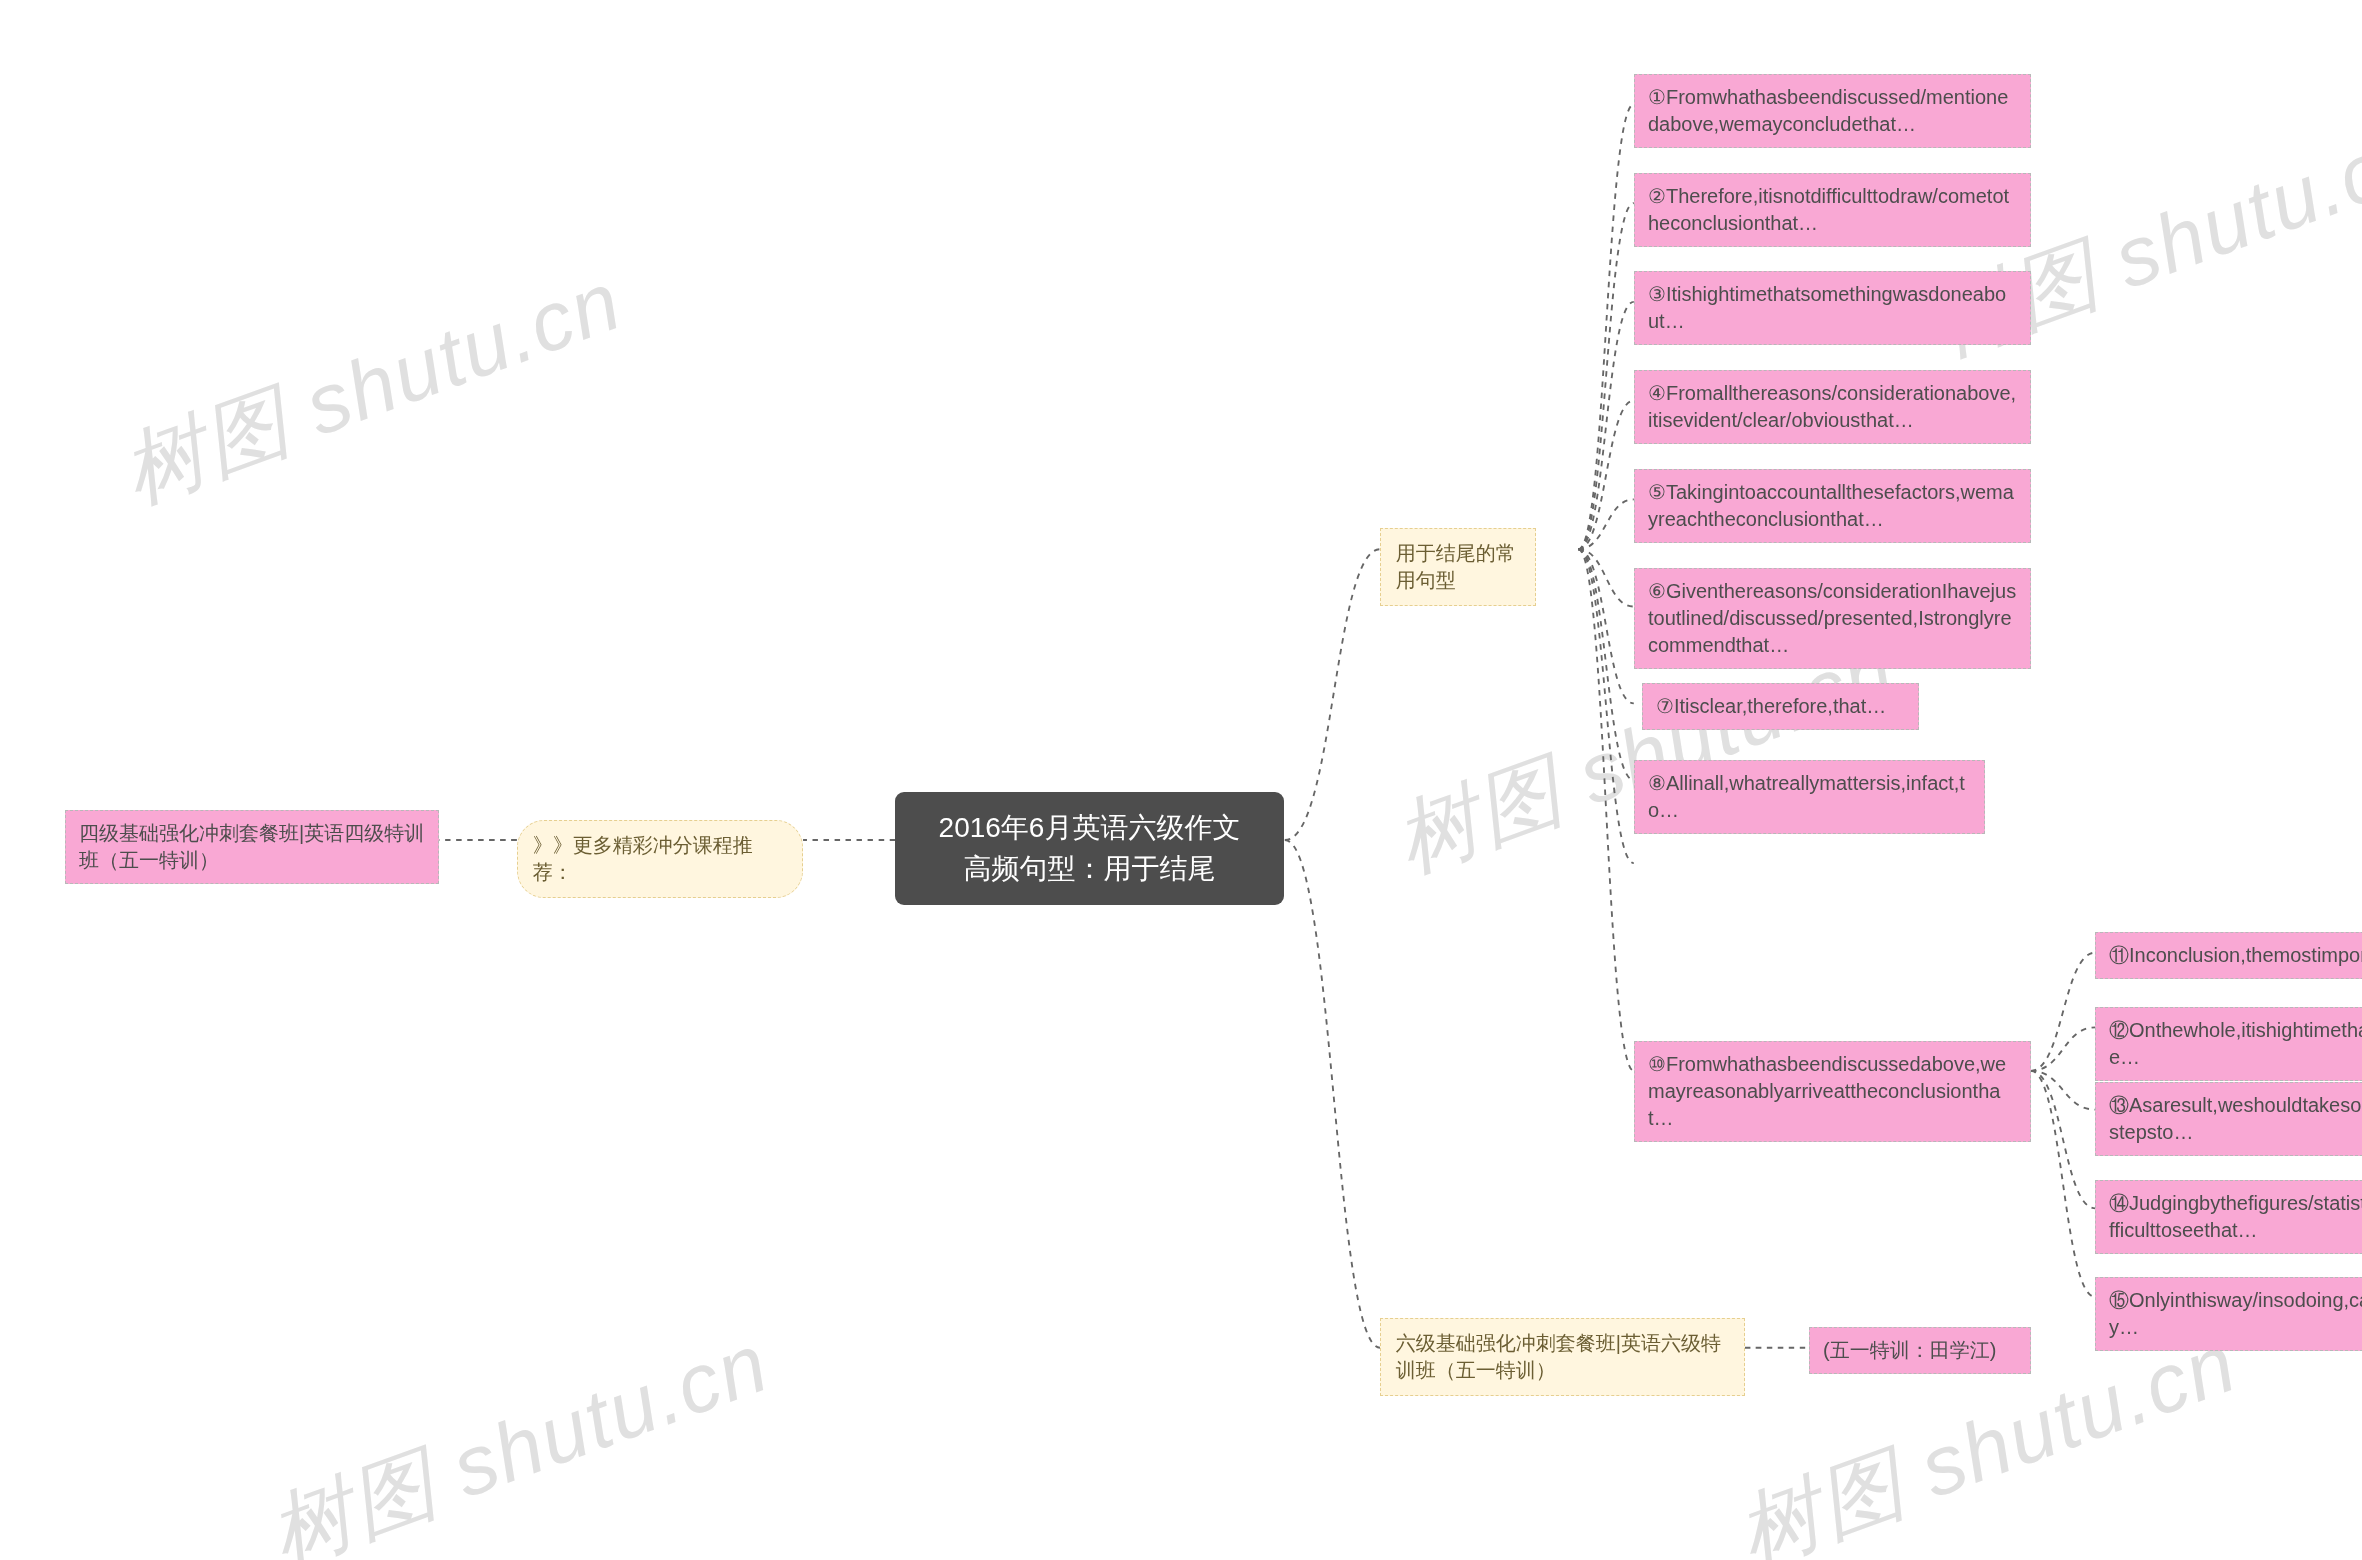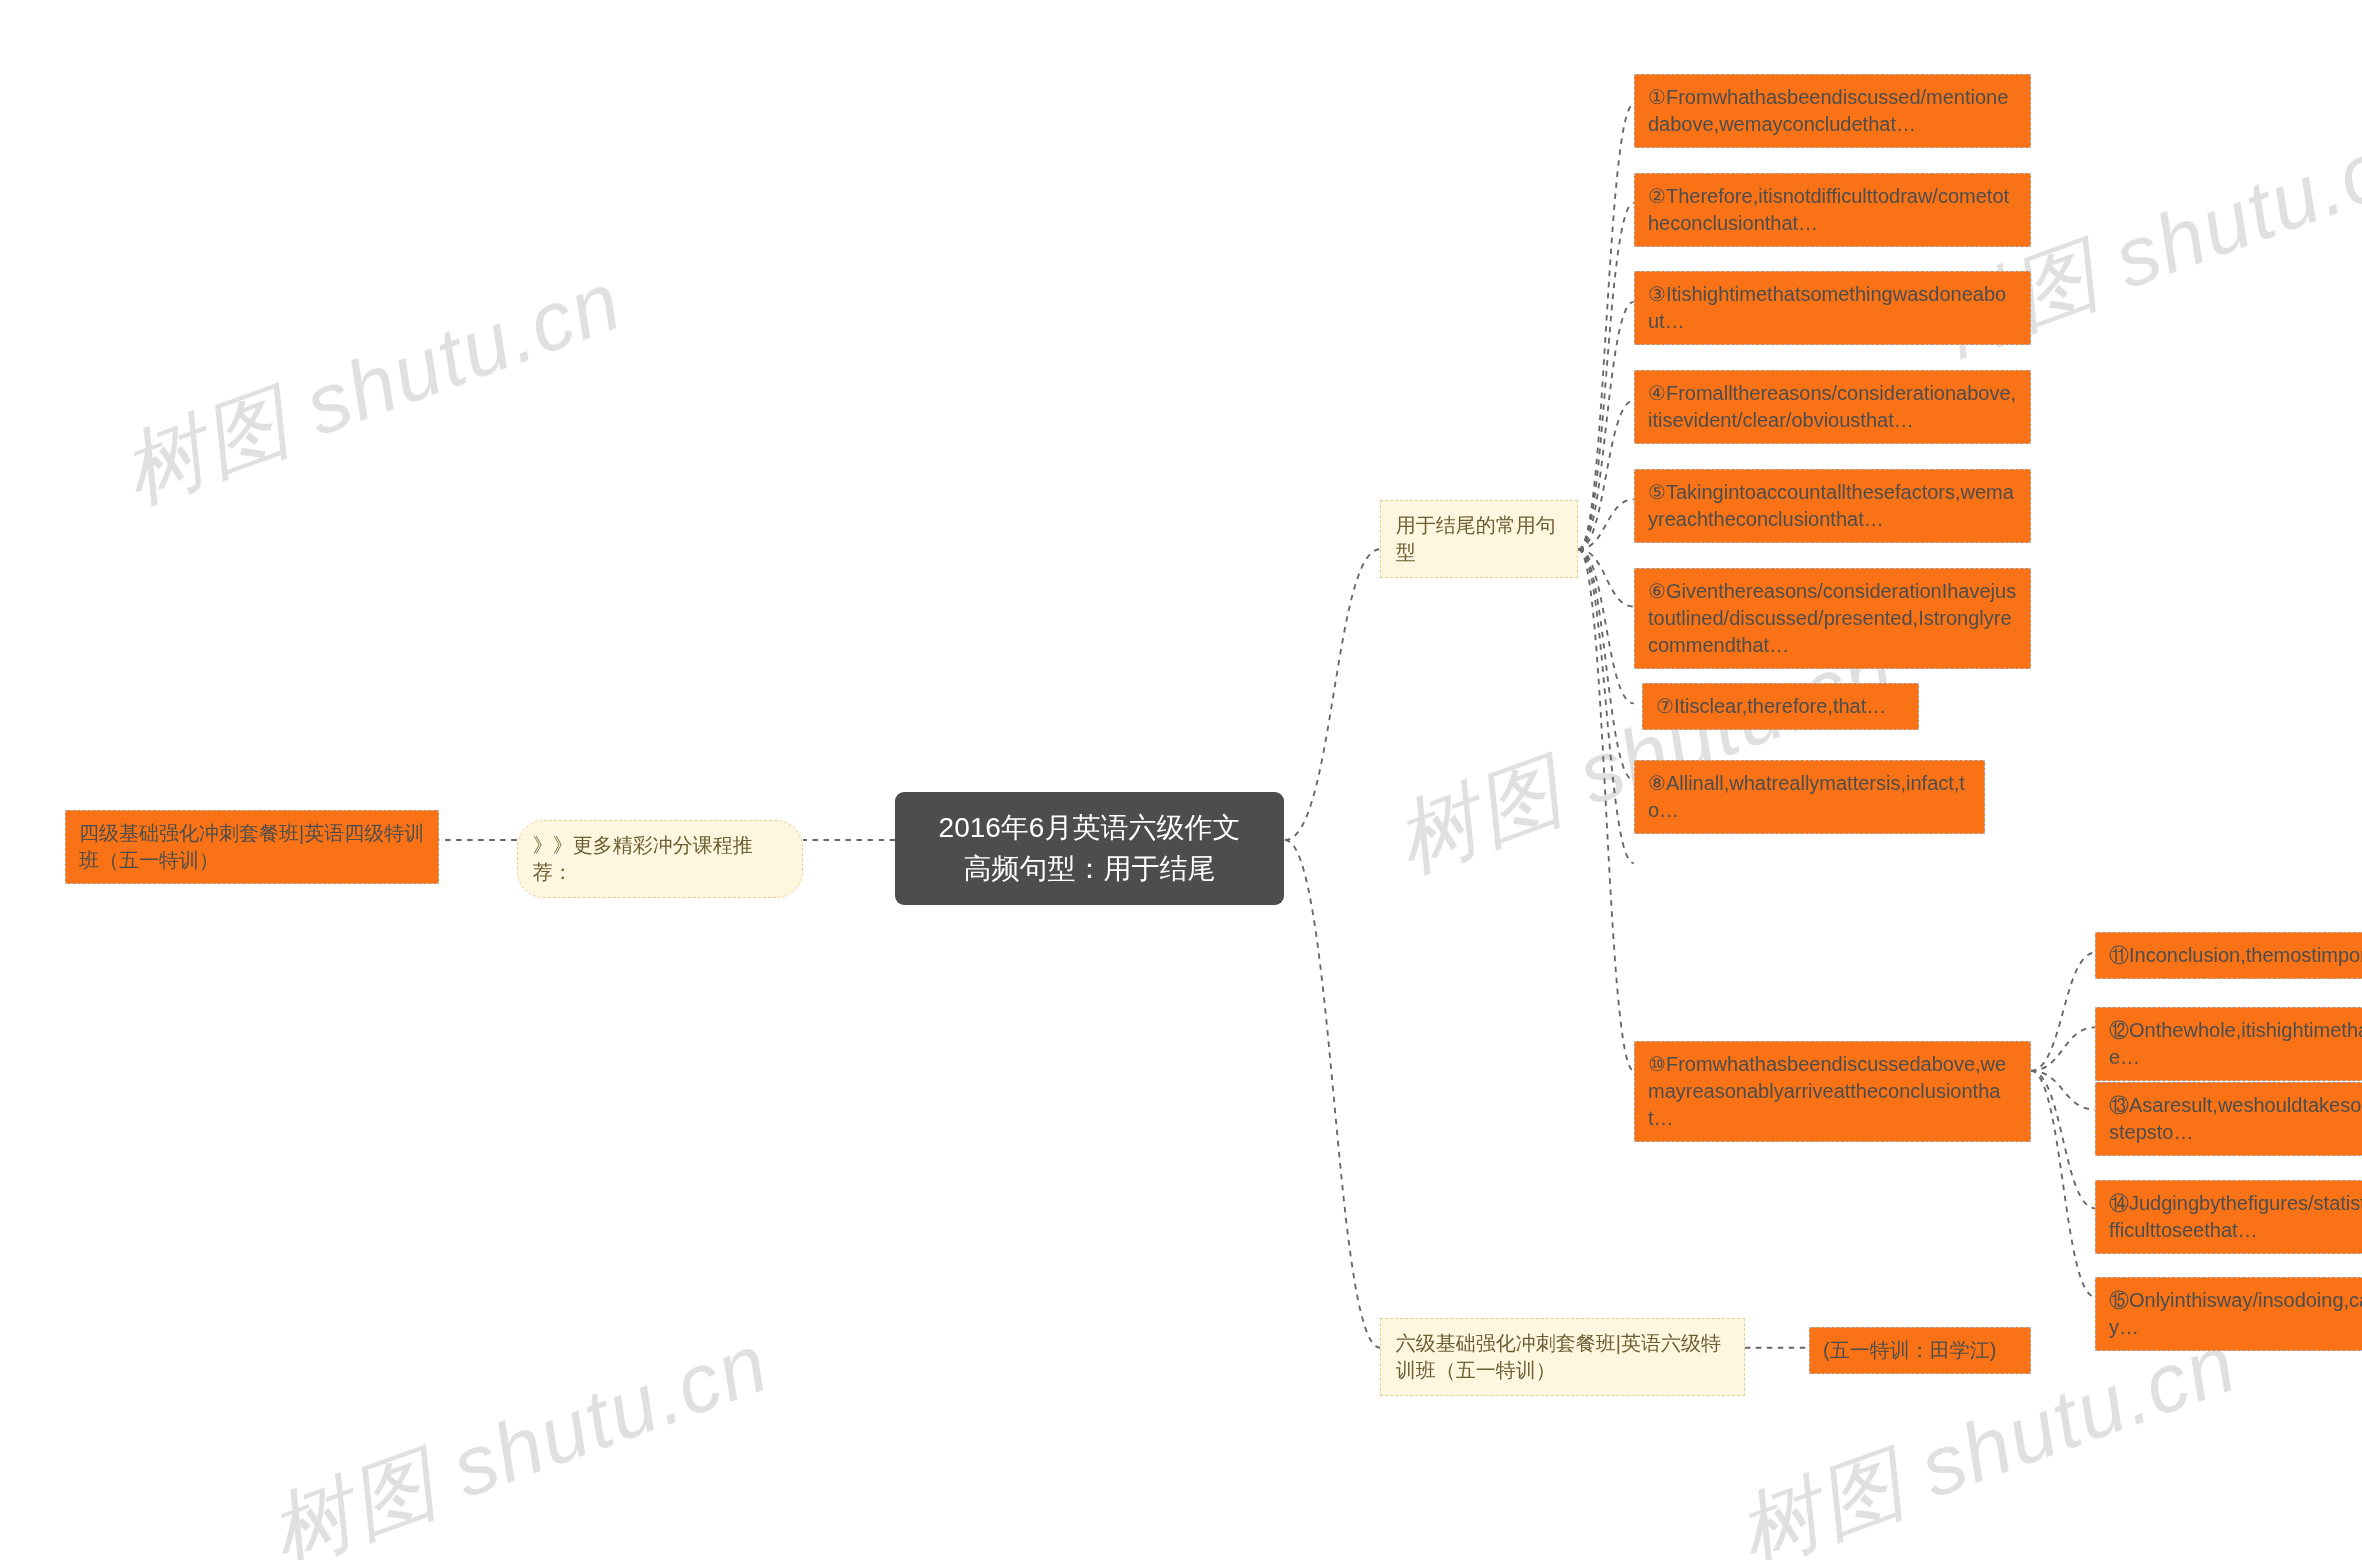--- a/index.html
+++ b/index.html
@@ -48,21 +48,21 @@
     line-height: 1.45;
   }
   .solid-dashed {
     border: 1.8px dashed #e6cf90;
     background: #fff6df;
     padding: 11px 14.8px;
     color: #6b5e33;
   }
   .outline-dashed {
     border: 1.8px dashed #b8b8b8;
-    background: #f97316;
+    background: #f9a8d4;
     padding: 9.2px 13px;
     color: #4d4d4d;
   }
   svg.connectors {
     position: absolute;
     inset: 0;
     width: 2363px;
     height: 1561px;
     pointer-events: none;
   }
@@ -119,21 +119,21 @@
     <span>高频句型：用于结尾</span>
   </div>
 
   <div class="node solid-dashed" style="left:517px; top:820px; width:286px;border-radius:27px;">
     <span>》》更多精彩冲分课程推荐：</span>
   </div>
   <div class="node outline-dashed" style="left:65px; top:810px; width:374px;">
     <span>四级基础强化冲刺套餐班|英语四级特训班（五一特训）</span>
   </div>
 
-  <div class="node solid-dashed" style="left:1380px; top:500px; width:198px;">
+  <div class="node solid-dashed" style="left:1380px; top:528px; width:156px;">
     <span>用于结尾的常用句型</span>
   </div>
 
   <div class="node outline-dashed" style="left:1634px; top:74px; width:397px;"><span>①Fromwhathasbeendiscussed/mentionedabove,wemayconcludethat…</span></div>
   <div class="node outline-dashed" style="left:1634px; top:173px; width:397px;"><span>②Therefore,itisnotdifficulttodraw/cometotheconclusionthat…</span></div>
   <div class="node outline-dashed" style="left:1634px; top:271px; width:397px;"><span>③Itishightimethatsomethingwasdoneabout…</span></div>
   <div class="node outline-dashed" style="left:1634px; top:370px; width:397px;"><span>④Fromallthereasons/considerationabove,itisevident/clear/obviousthat…</span></div>
   <div class="node outline-dashed" style="left:1634px; top:469px; width:397px;"><span>⑤Takingintoaccountallthesefactors,wemayreachtheconclusionthat…</span></div>
   <div class="node outline-dashed" style="left:1634px; top:568px; width:397px;"><span>⑥Giventhereasons/considerationIhavejustoutlined/discussed/presented,Istronglyrecommendthat…</span></div>
   <div class="node outline-dashed" style="left:1634px; top:683px; width:277px;margin-left:8px;"><span>⑦Itisclear,therefore,that…</span></div>

